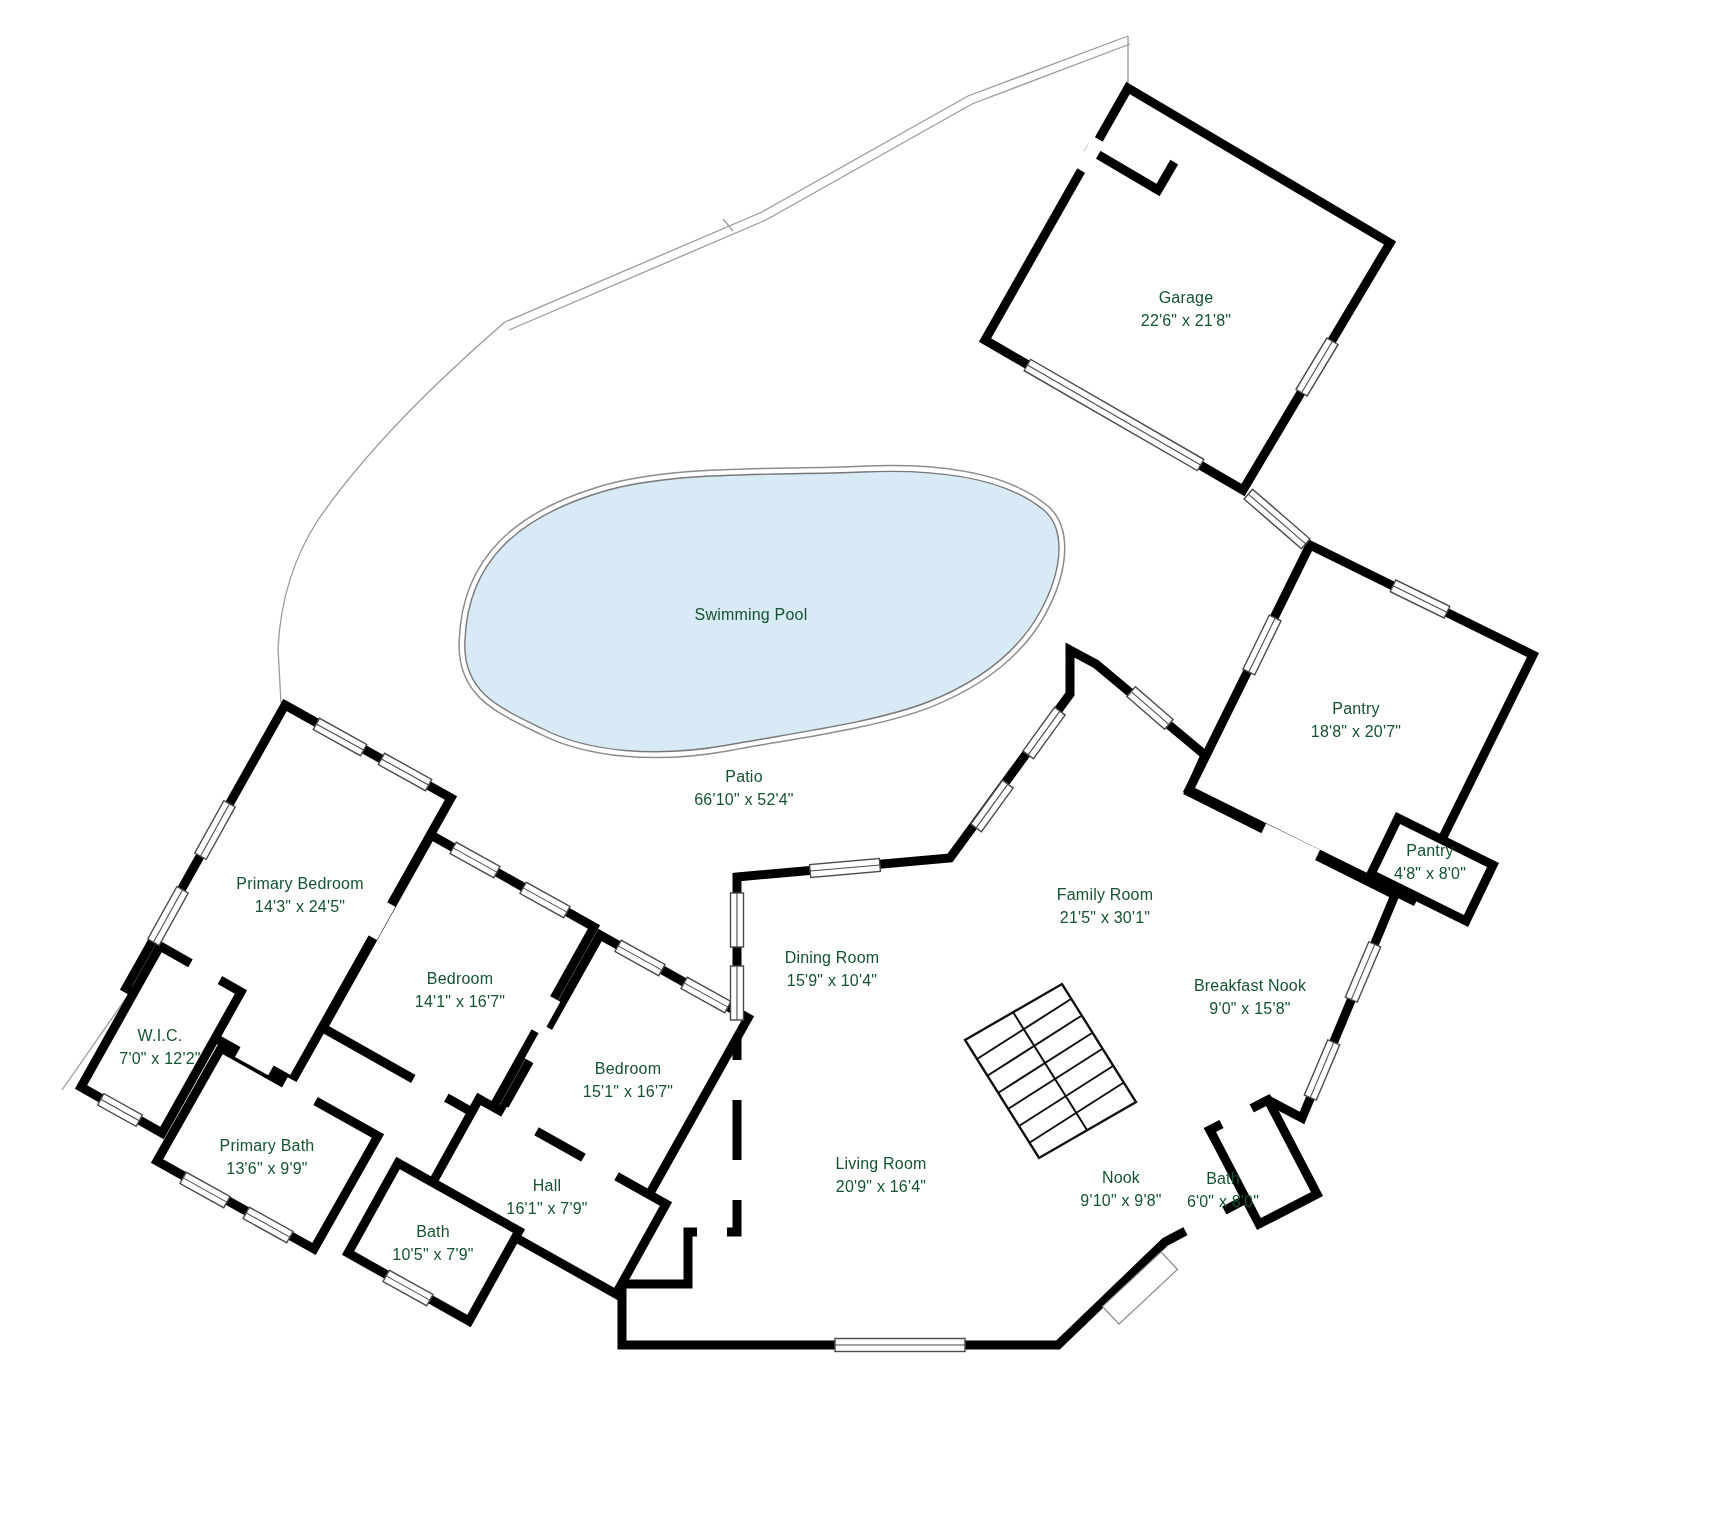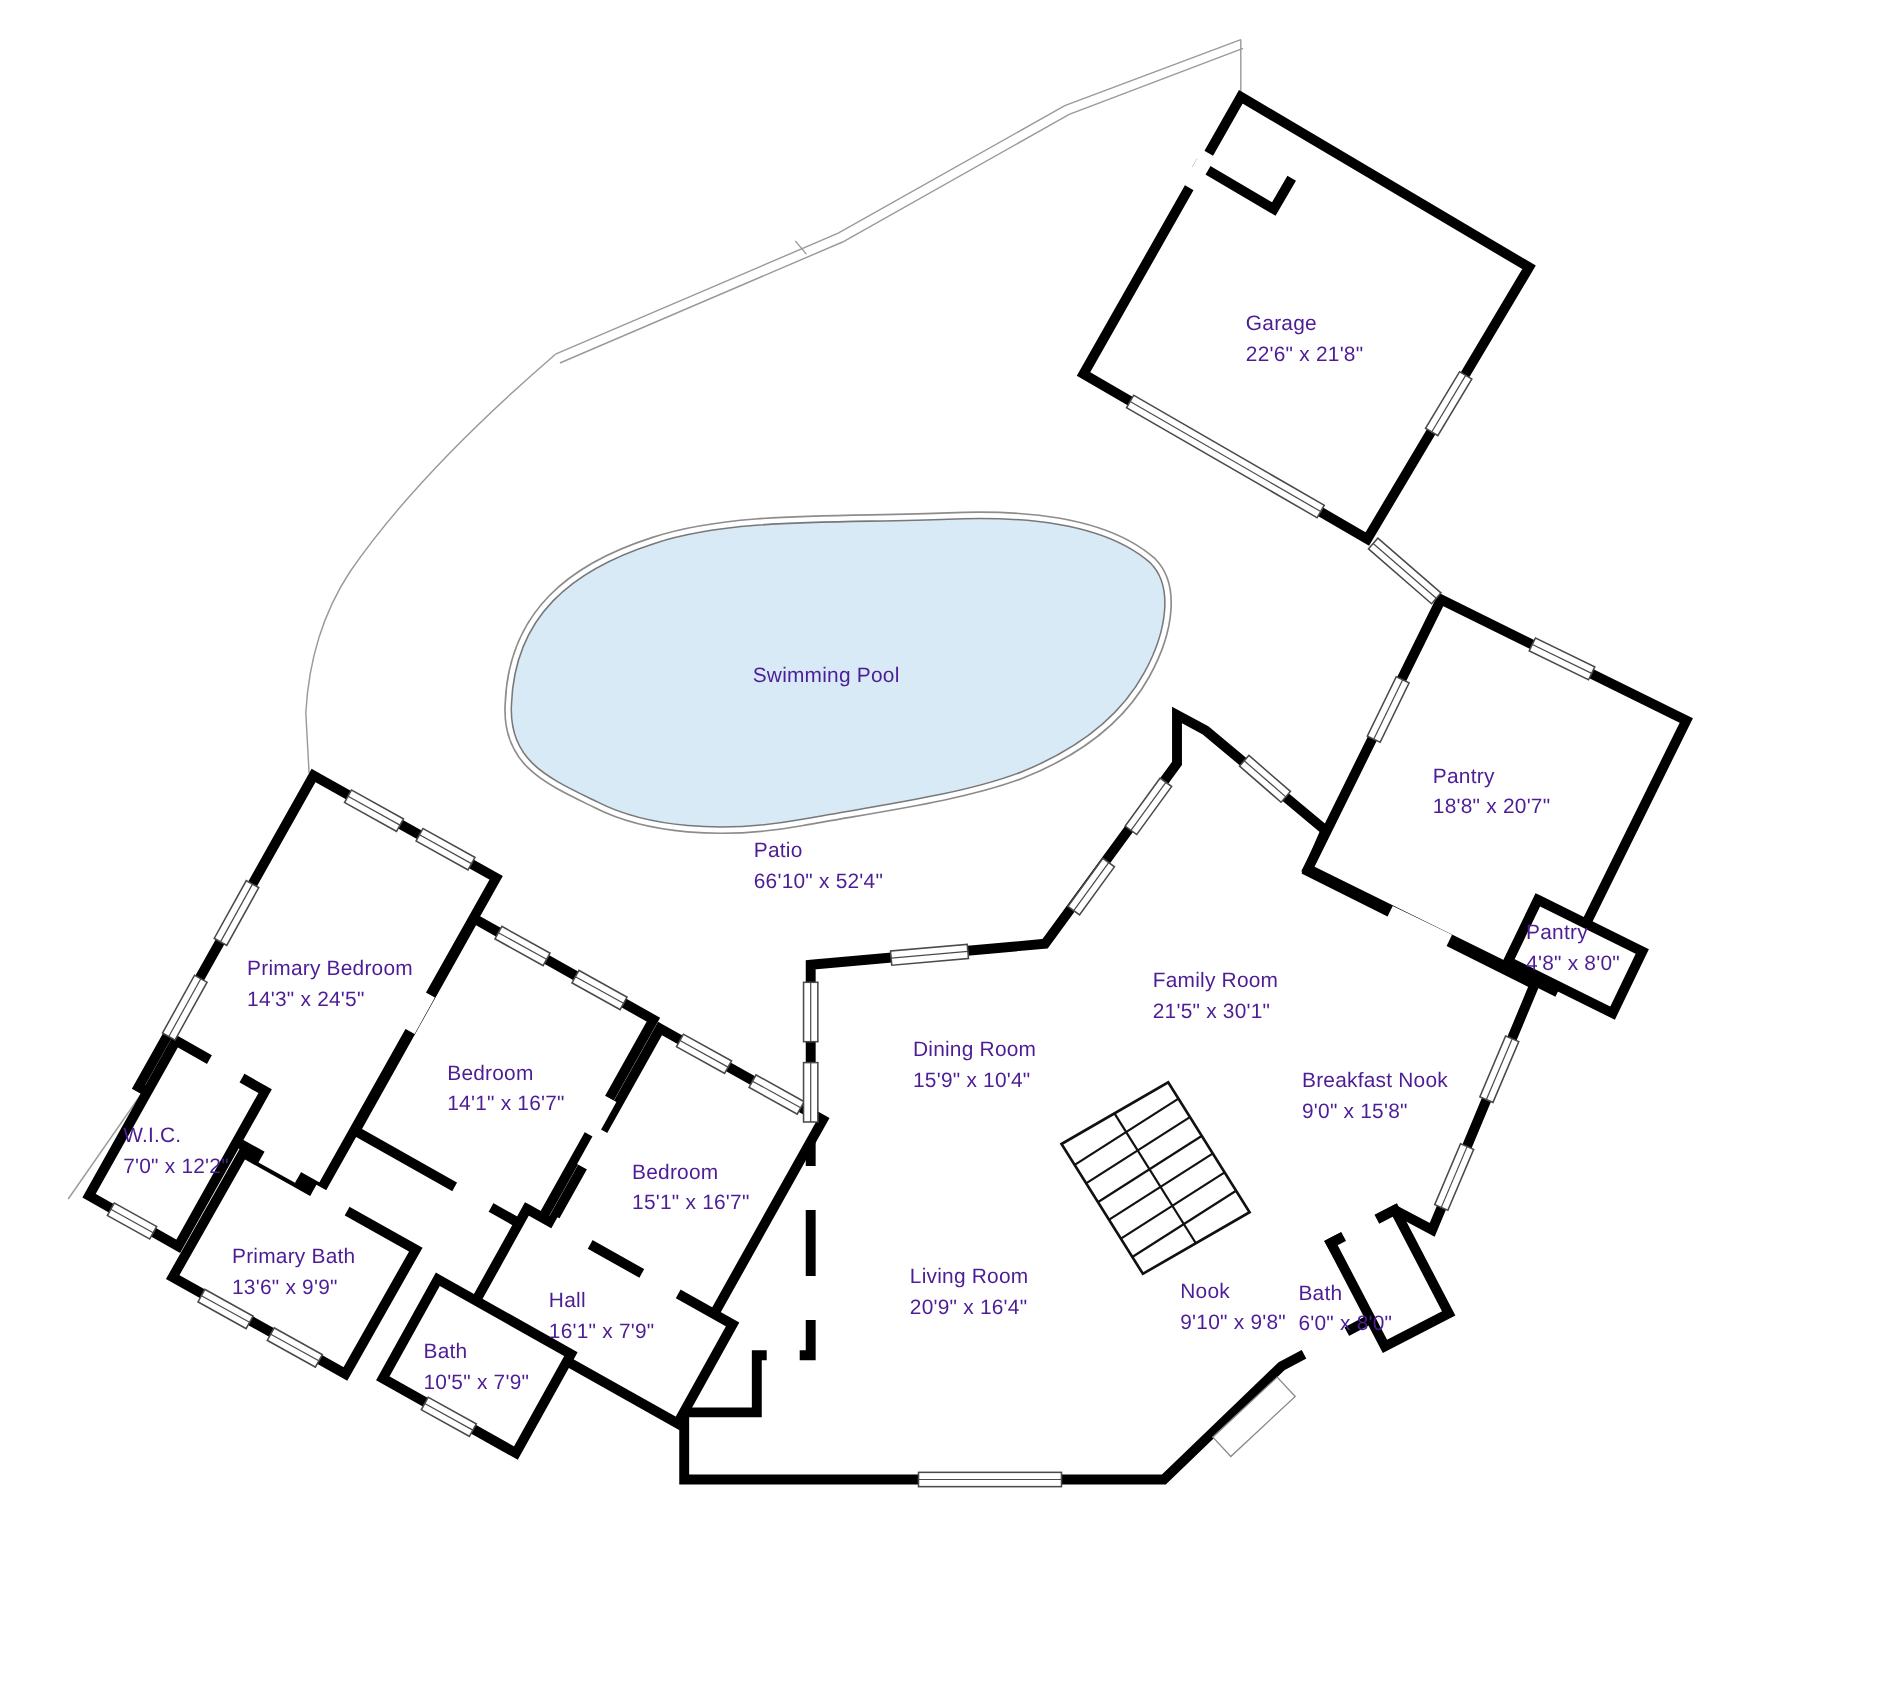--- a/index.html
+++ b/index.html
@@ -13,22 +13,22 @@
   .winr{fill:#ffffff;stroke:#4a4a4a;stroke-width:1.4;}
   .winl{stroke:#4a4a4a;stroke-width:1.1;}
   .prop{stroke:#9a9a9a;stroke-width:1.3;fill:none;}
   .pool-outer{stroke:#8c8c8c;stroke-width:13;fill:none;}
   .pool-mid{stroke:#ffffff;stroke-width:10;fill:none;}
   .pool-inner{stroke:#787878;stroke-width:1.4;}
   .stair{stroke:#111111;stroke-width:2.4;fill:#ffffff;stroke-linejoin:miter;}
   .stairline{stroke:#111111;stroke-width:2;}
   .stepr{fill:#ffffff;stroke:#8a8a8a;stroke-width:1.2;}
   
-  .lbl{position:absolute;transform:translate(-50%,-50%);text-align:left;
-       font-size:19px;line-height:1.45;color:#4c1d95;white-space:nowrap;}
+  .lbl{position:absolute;transform:translate(-50%,-50%);text-align:center;
+       font-size:16px;line-height:1.45;color:#14532d;white-space:nowrap;}
   .lbl .rname{letter-spacing:.2px;}
   .lbl .rdims{letter-spacing:.2px;}
 </style>
 </head>
 <body>
 
 <div id="stage">
 
 <svg id="plan-svg" width="1721" height="1536" viewBox="0 0 1721 1536">
 
@@ -274,21 +274,21 @@
     <div class="rdims">4'8" x 8'0"</div>
   </div>
   <div class="lbl" style="left:1105px;top:906px">
     <div class="rname">Family Room</div>
     <div class="rdims">21'5" x 30'1"</div>
   </div>
   <div class="lbl" style="left:1250px;top:997px">
     <div class="rname">Breakfast Nook</div>
     <div class="rdims">9'0" x 15'8"</div>
   </div>
-  <div class="lbl" style="left:886px;top:969px">
+  <div class="lbl" style="left:832px;top:969px">
     <div class="rname">Dining Room</div>
     <div class="rdims">15'9" x 10'4"</div>
   </div>
   <div class="lbl" style="left:881px;top:1175px">
     <div class="rname">Living Room</div>
     <div class="rdims">20'9" x 16'4"</div>
   </div>
   <div class="lbl" style="left:1121px;top:1189px">
     <div class="rname">Nook</div>
     <div class="rdims">9'10" x 9'8"</div>

